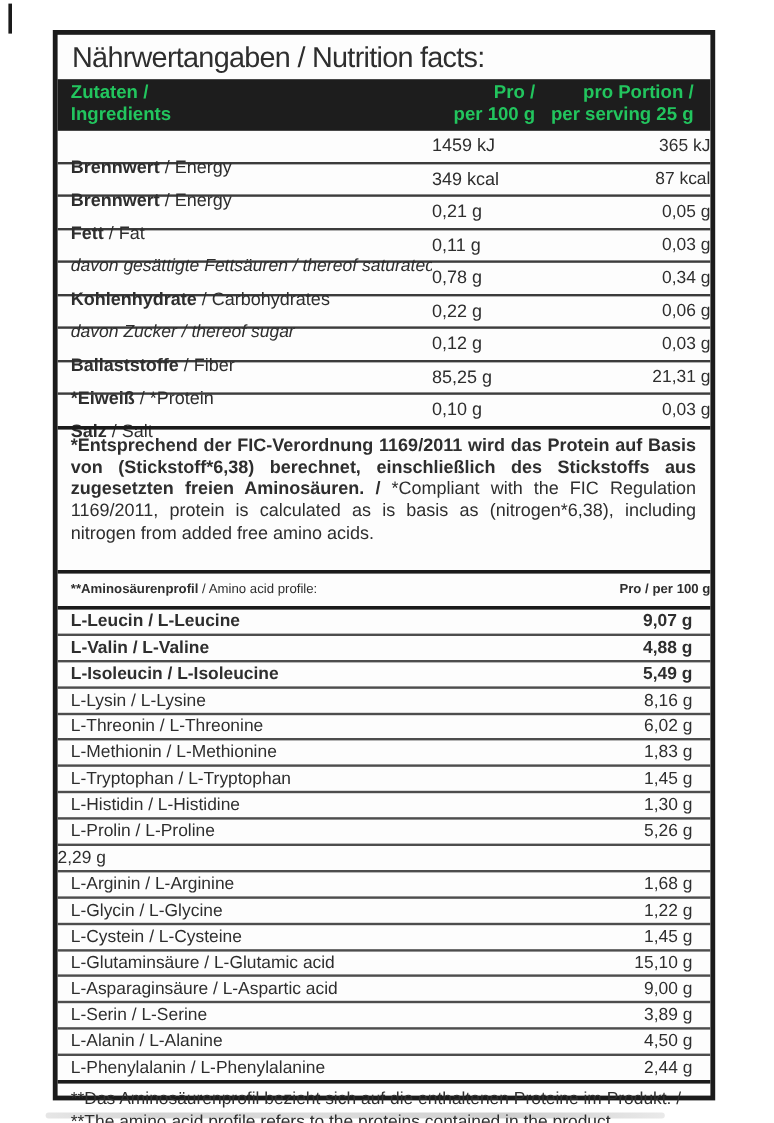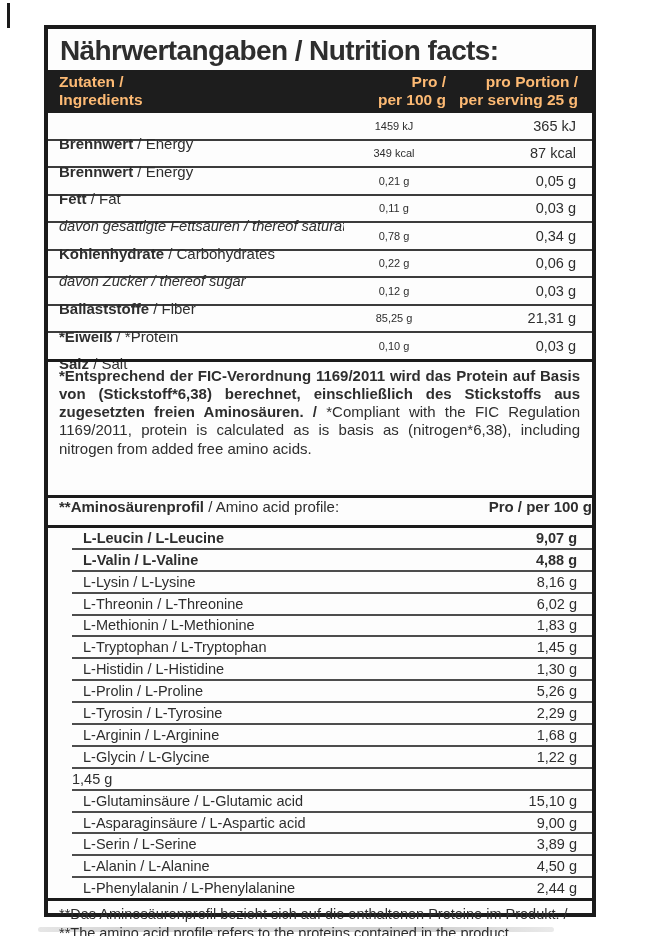--- a/index.html
+++ b/index.html
@@ -10,43 +10,43 @@
   .corner-mark{position:absolute;left:7px;top:3px;width:3px;height:25px;background:#1a1a1a;}
   .bottom-smudge{
     position:absolute;left:38px;top:927px;width:516px;height:5px;border-radius:3px;
     background:linear-gradient(90deg,#d9d9d9 0%,#bdbdbd 18%,#c9c9c9 45%,#b5b5b5 75%,#dedede 100%);
     opacity:.65;
   }
   .label-table{
     position:absolute;left:44px;top:25px;width:552px;height:892px;box-sizing:border-box;
     border:4px solid #1b1b1b;background:#fdfdfd;display:flex;flex-direction:column;
   }
-  .title-row{flex:0 0 auto;padding:6px 12px 3px 12px;font-size:28px;font-weight:bold;letter-spacing:-0.6px;white-space:nowrap;}
-  .head-bar{flex:0 0 auto;background:#1d1d1d;color:#fdba74;display:flex;align-items:center;padding:3px 0 4px 0;font-weight:bold;}
+  .title-row{flex:0 0 auto;padding:6px 12px 3px 12px;font-size:24px;font-weight:normal;letter-spacing:-0.6px;white-space:nowrap;}
+  .head-bar{flex:0 0 auto;background:#1d1d1d;color:#22c55e;display:flex;align-items:center;padding:3px 0 4px 0;font-weight:bold;}
   .head-ing{flex:1;padding-left:11px;font-size:15.5px;line-height:18px;}
   .head-col{font-size:15.5px;line-height:18px;text-align:right;white-space:nowrap;}
   .head-100{width:100px;}
   .head-serv{width:132px;padding-right:14px;}
   .nrows{flex:0 0 auto;display:flex;flex-direction:column;}
   .nrow{display:flex;align-items:center;height:25.5px;border-bottom:2px solid #3c3c3c;font-size:15px;}
   .nrow:last-child{border-bottom:none;}
   .nrow .lbl{flex:1;padding-left:11px;white-space:nowrap;overflow:hidden;margin-top:36px;}
   .nrow .de{font-weight:bold;}
   .nrow.italic .lbl{font-style:italic;font-size:14.6px;}
   .nrow.italic .de{font-weight:normal;}
-  .nrow .v100{width:100px;text-align:center;font-size:11px;white-space:nowrap;}
-  .nrow .vserv{width:132px;text-align:right;padding-right:16px;font-size:14.5px;white-space:nowrap;}
+  .nrow .v100{width:100px;text-align:left;font-size:15px;white-space:nowrap;}
+  .nrow .vserv{width:132px;text-align:right;font-size:14.5px;white-space:nowrap;}
   .note-sec{flex:0 0 auto;border-top:3px solid #1b1b1b;padding:5px 12px 21px 11px;font-size:15px;line-height:18.3px;text-align:justify;}
   .note-sec .de{font-weight:bold;}
-  .amino-head{flex:0 0 auto;border-top:3px solid #1b1b1b;display:flex;align-items:flex-start;height:27px;font-size:15px;margin-top:16px;}
+  .amino-head{flex:0 0 auto;border-top:3px solid #1b1b1b;display:flex;align-items:center;height:27px;font-size:11px;}
   .amino-head .lbl{flex:1;padding-left:11px;}
   .amino-head .de{font-weight:bold;}
   .amino-head .unit{font-weight:bold;white-space:nowrap;}
   .arows{flex:0 0 auto;display:flex;flex-direction:column;border-top:3px solid #1b1b1b;}
-  .arow{display:flex;align-items:center;height:19.9px;border-bottom:2px solid #4d4d4d;font-size:14.5px;margin-left:24px;}
+  .arow{display:flex;align-items:center;height:19.9px;border-bottom:2px solid #4d4d4d;font-size:14.5px;}
   .arow:last-child{border-bottom:none;}
   .arow .lbl{flex:1;padding-left:11px;white-space:nowrap;}
   .arow .val{text-align:right;padding-right:15px;white-space:nowrap;}
   .arow.bold{font-weight:bold;}
   .footer-sec{flex:1 0 auto;border-top:3px solid #1b1b1b;padding:4px 12px 4px 11px;font-size:14.5px;line-height:19px;}
 </style>
 </head>
 <body>
 
 <div class="sheet">
@@ -129,20 +129,24 @@
 
     <div class="arows" id="amino-rows">
         <div class="arow bold">
           <div class="lbl">L-Leucin / L-Leucine</div>
           <div class="val">9,07 g</div>
         </div>
         <div class="arow bold">
           <div class="lbl">L-Valin / L-Valine</div>
           <div class="val">4,88 g</div>
         </div>
+        <div class="arow bold">
+          <div class="lbl">L-Isoleucin / L-Isoleucine</div>
+          <div class="val">5,49 g</div>
+        </div>
         <div class="arow">
           <div class="lbl">L-Lysin / L-Lysine</div>
           <div class="val">8,16 g</div>
         </div>
         <div class="arow">
           <div class="lbl">L-Threonin / L-Threonine</div>
           <div class="val">6,02 g</div>
         </div>
         <div class="arow">
           <div class="lbl">L-Methionin / L-Methionine</div>
@@ -154,32 +158,32 @@
         </div>
         <div class="arow">
           <div class="lbl">L-Histidin / L-Histidine</div>
           <div class="val">1,30 g</div>
         </div>
         <div class="arow">
           <div class="lbl">L-Prolin / L-Proline</div>
           <div class="val">5,26 g</div>
         </div>
         <div class="arow">
-          <div class="lbl">L-Tyrosin / L-Tyrosine</div>
           <div class="val">2,29 g</div>
         </div>
         <div class="arow">
           <div class="lbl">L-Arginin / L-Arginine</div>
           <div class="val">1,68 g</div>
         </div>
         <div class="arow">
           <div class="lbl">L-Glycin / L-Glycine</div>
           <div class="val">1,22 g</div>
         </div>
         <div class="arow">
+          <div class="lbl">L-Cystein / L-Cysteine</div>
           <div class="val">1,45 g</div>
         </div>
         <div class="arow">
           <div class="lbl">L-Glutaminsäure / L-Glutamic acid</div>
           <div class="val">15,10 g</div>
         </div>
         <div class="arow">
           <div class="lbl">L-Asparaginsäure / L-Aspartic acid</div>
           <div class="val">9,00 g</div>
         </div>

